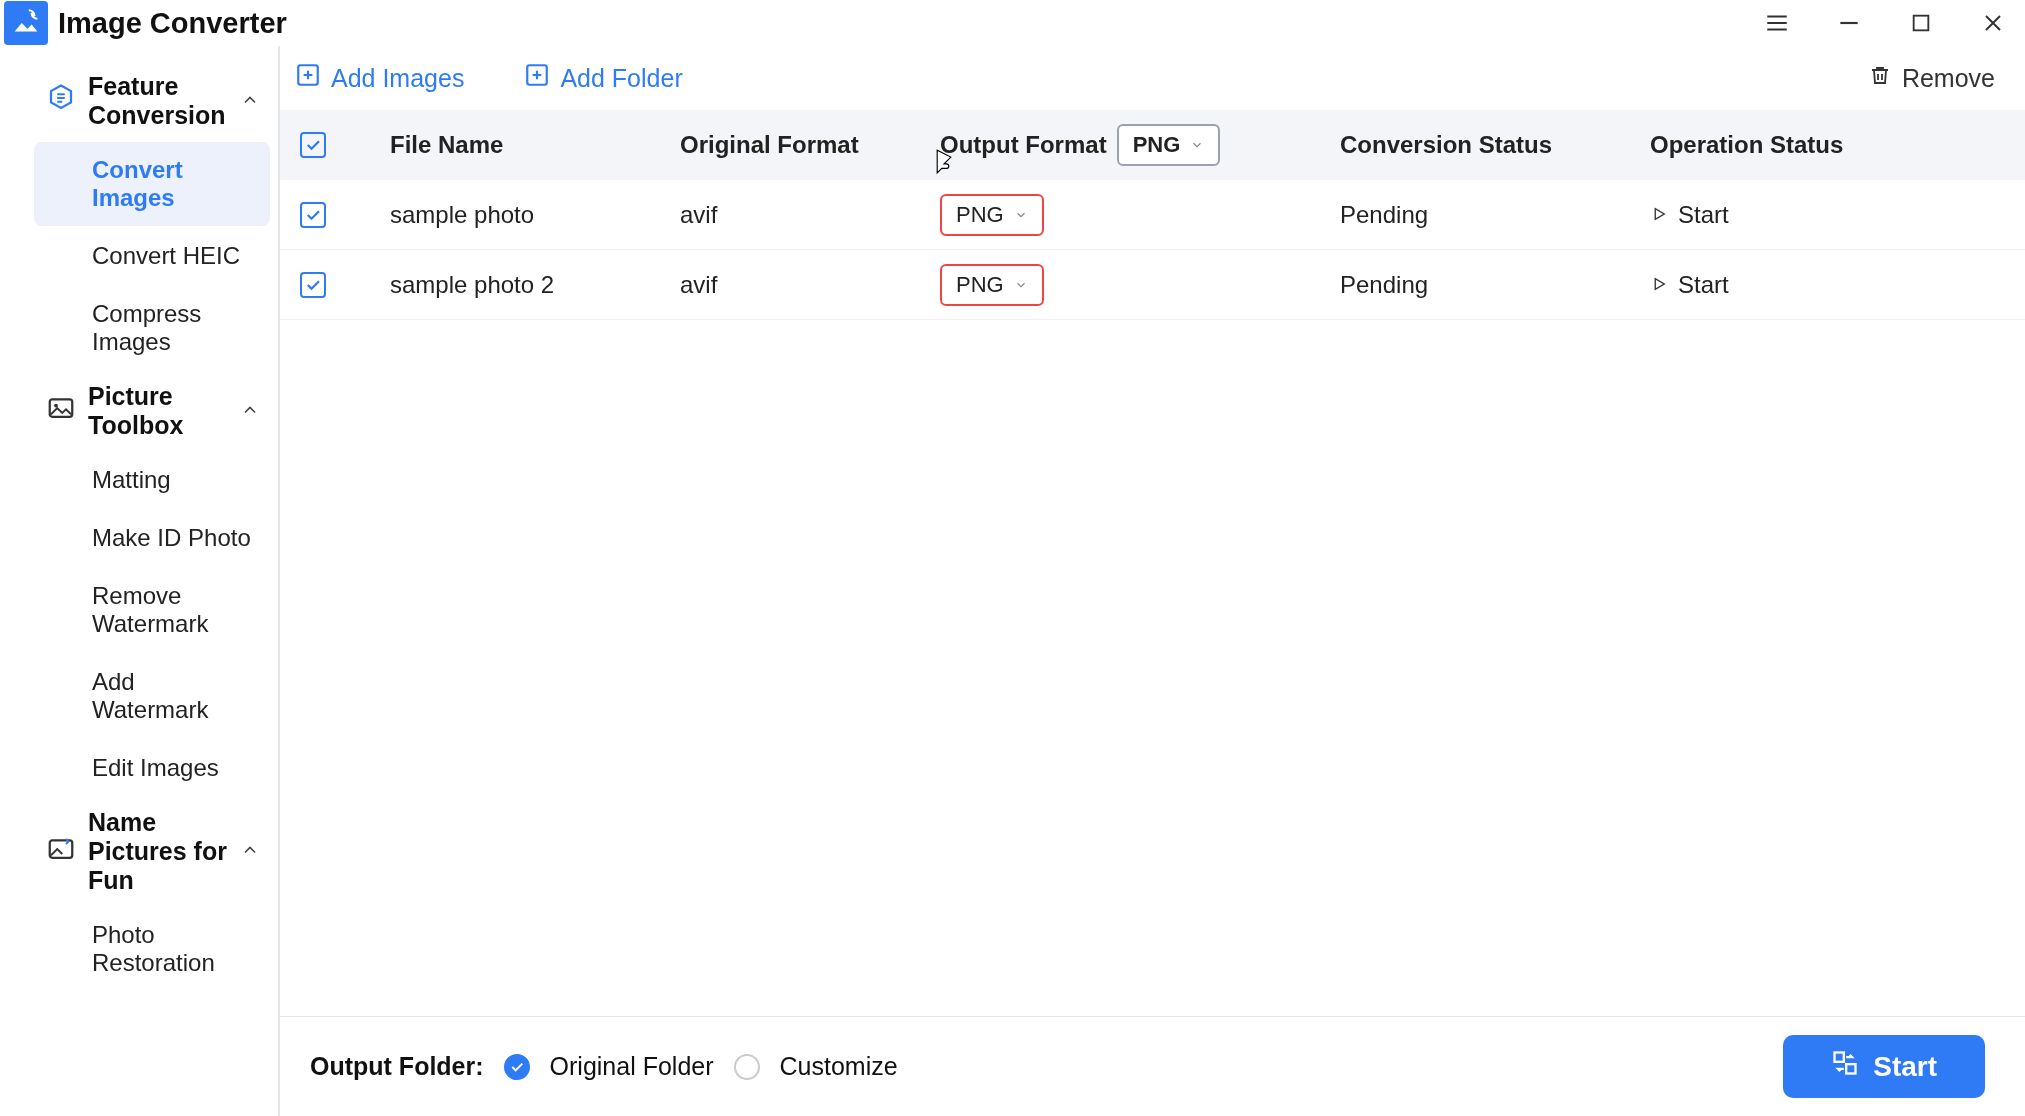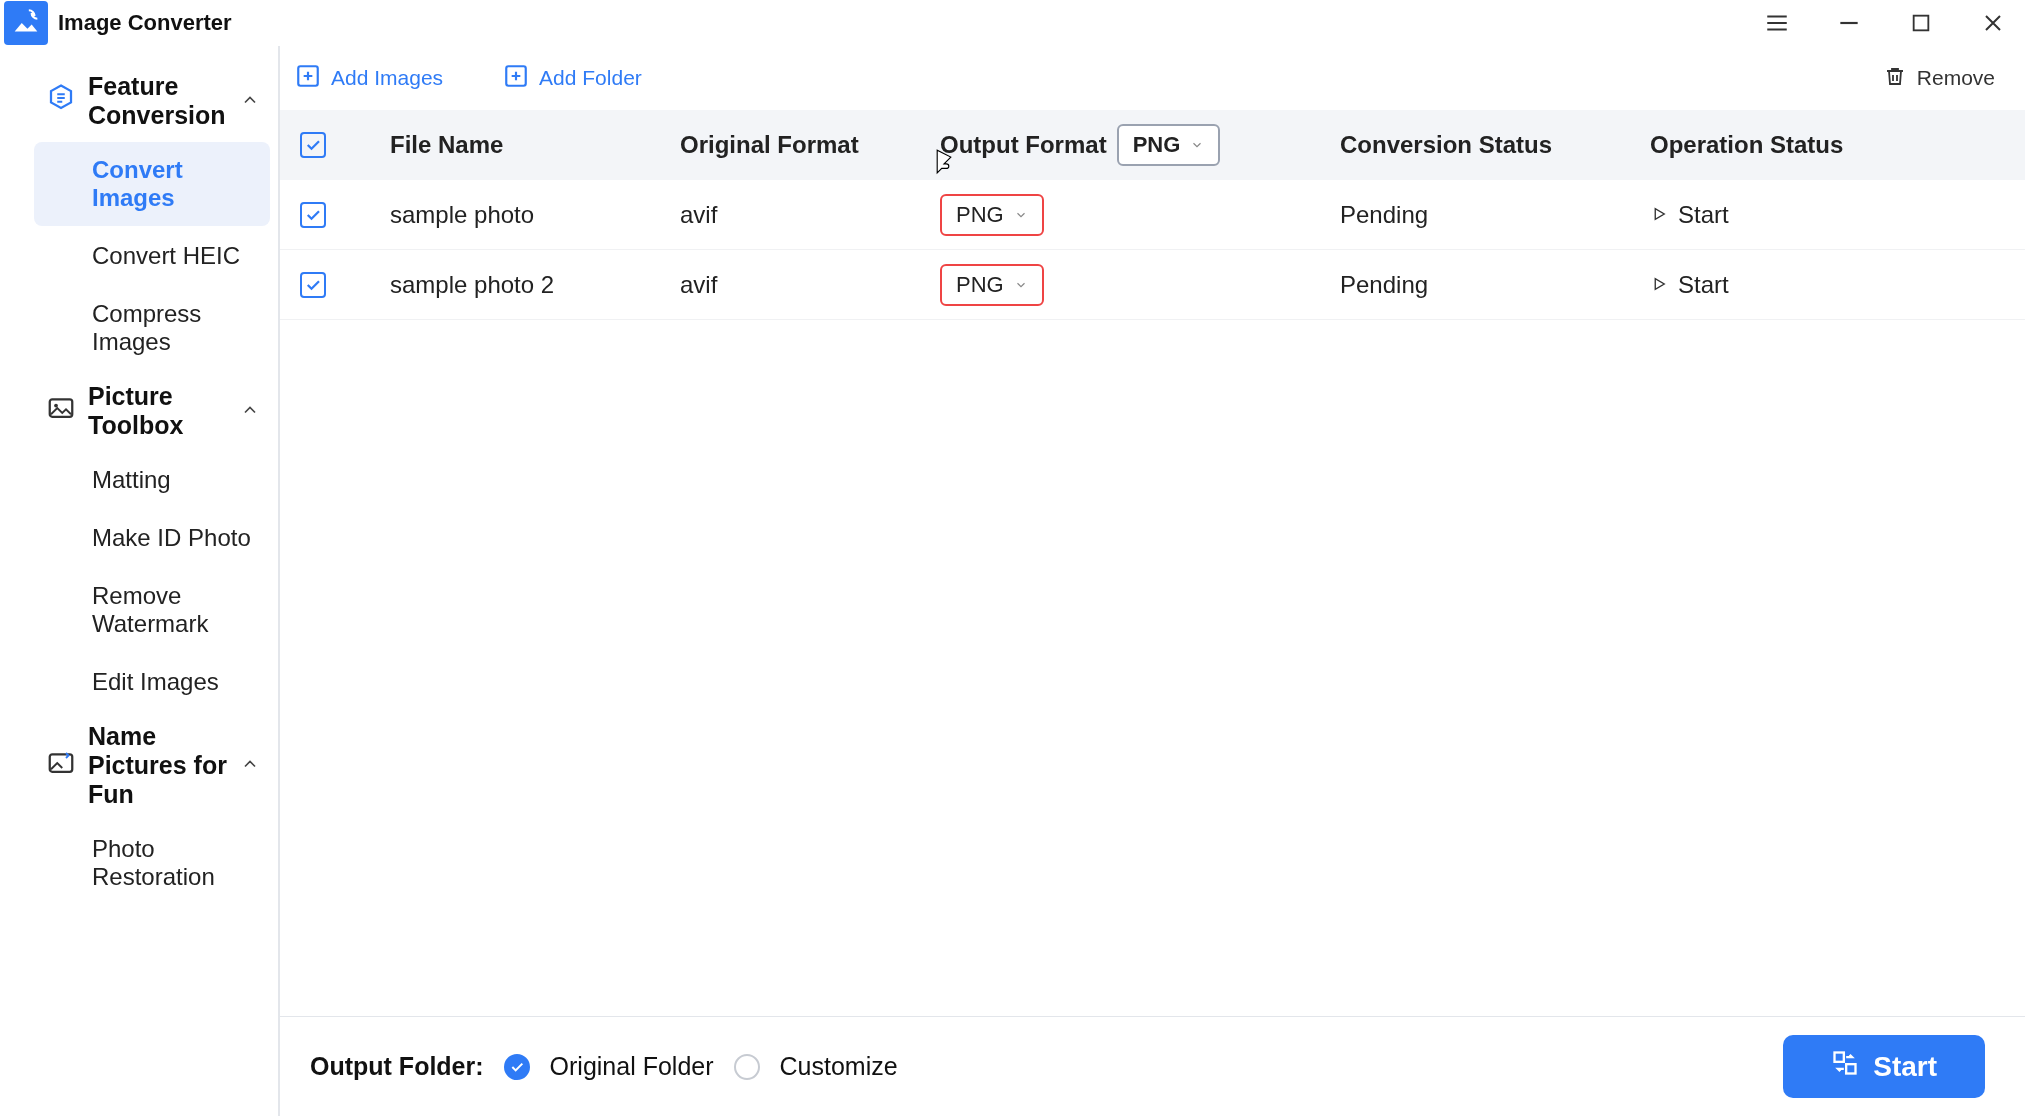--- a/index.html
+++ b/index.html
@@ -1,37 +1,37 @@
 <!DOCTYPE html>
 <html><head>
 <meta charset="utf-8">
 <style>
 * { margin: 0; padding: 0; box-sizing: border-box; font-family: -apple-system, BlinkMacSystemFont, "Segoe UI", Arial, sans-serif; }
 html, body { width: 2025px; height: 1116px; overflow: hidden; background: #fff; }
 
 .titlebar { height: 46px; display: flex; align-items: center; justify-content: space-between; padding: 0 18px 0 4px; }
 .titlebar-left { display: flex; align-items: center; gap: 10px; }
 .app-logo { width: 44px; height: 44px; background: #2F7BF6; border-radius: 4px; display: flex; align-items: center; justify-content: center; }
-.app-title { font-size: 22px; font-weight: 600; color: #111; }
+.app-title { font-size: 29px; font-weight: 600; color: #111; }
 .titlebar-right { display: flex; align-items: center; gap: 44px; }
 .win-btn { width: 28px; height: 28px; display: flex; align-items: center; justify-content: center; cursor: pointer; }
 
 .body-row { display: flex; height: calc(100% - 46px); }
 
 .sidebar { width: 280px; height: 100%; border-right: 2px solid #E3E6EB; padding-top: 16px; overflow: hidden; padding-left: 26px; }
 .side-group-header { display: flex; align-items: center; justify-content: space-between; padding: 10px 18px 10px 20px; font-size: 25px; font-weight: 700; color: #111; cursor: pointer; }
 .side-group-header-left { display: flex; align-items: center; gap: 12px; }
 .side-item { padding: 14px 18px 14px 58px; font-size: 24px; color: #222; cursor: pointer; border-radius: 8px; margin: 2px 8px; }
 .side-item.active { background: #ECF1FB; color: #2F7BF6; font-weight: 600; }
 
 .main { flex: 1; display: flex; flex-direction: column; }
 
 .toolbar { height: 64px; display: flex; align-items: center; justify-content: space-between; padding: 0 30px 0 15px; }
 .toolbar-left { display: flex; align-items: center; gap: 60px; }
-.tb-btn { display: flex; align-items: center; gap: 10px; font-size: 21px; cursor: pointer; color: #2F7BF6; font-weight: 500; }
+.tb-btn { display: flex; align-items: center; gap: 10px; font-size: 25px; cursor: pointer; color: #2F7BF6; font-weight: 500; }
 .tb-btn.gray { color: #333; }
 
 .table-wrap { flex: 1; overflow: auto; }
 .thead-row, .trow { display: grid; grid-template-columns: 90px 290px 260px 400px 310px 300px; align-items: center; height: 70px; padding-left: 20px; }
 .thead-row { background: #F3F5F8; font-size: 24px; font-weight: 600; color: #222; }
 .trow { font-size: 24px; color: #222; border-bottom: 1px solid #F0F1F3; }
 .cell { display: flex; align-items: center; gap: 10px; }
 
 .checkbox { width: 26px; height: 26px; border: 2px solid #2F7BF6; border-radius: 4px; display: flex; align-items: center; justify-content: center; cursor: pointer; }
 
@@ -121,20 +121,21 @@
         </span>
         <span>Picture Toolbox</span>
       </div>
       <span><svg width="20" height="20" viewBox="0 0 24 24">
             <path d="M6 15l6-6 6 6" stroke="#444" stroke-width="2" fill="none"></path>
           </svg></span>
     </div>
     <div class="side-item">Matting</div>
     <div class="side-item">Make ID Photo</div>
     <div class="side-item">Remove Watermark</div>
+    <div class="side-item">Add Watermark</div>
     <div class="side-item">Edit Images</div>
 
     <div class="side-group-header">
       <div class="side-group-header-left">
         <span>
           <svg width="30" height="30" viewBox="0 0 24 24" fill="none">
               <rect x="3" y="5" width="18" height="14" rx="2" stroke="#333" stroke-width="1.8"></rect>
               <path d="M16 4l2 2-2 2" stroke="#2F7BF6" stroke-width="1.5" fill="none"></path>
               <path d="M4 17l5-5 4 4" stroke="#333" stroke-width="1.5" fill="none"></path>
             </svg>

